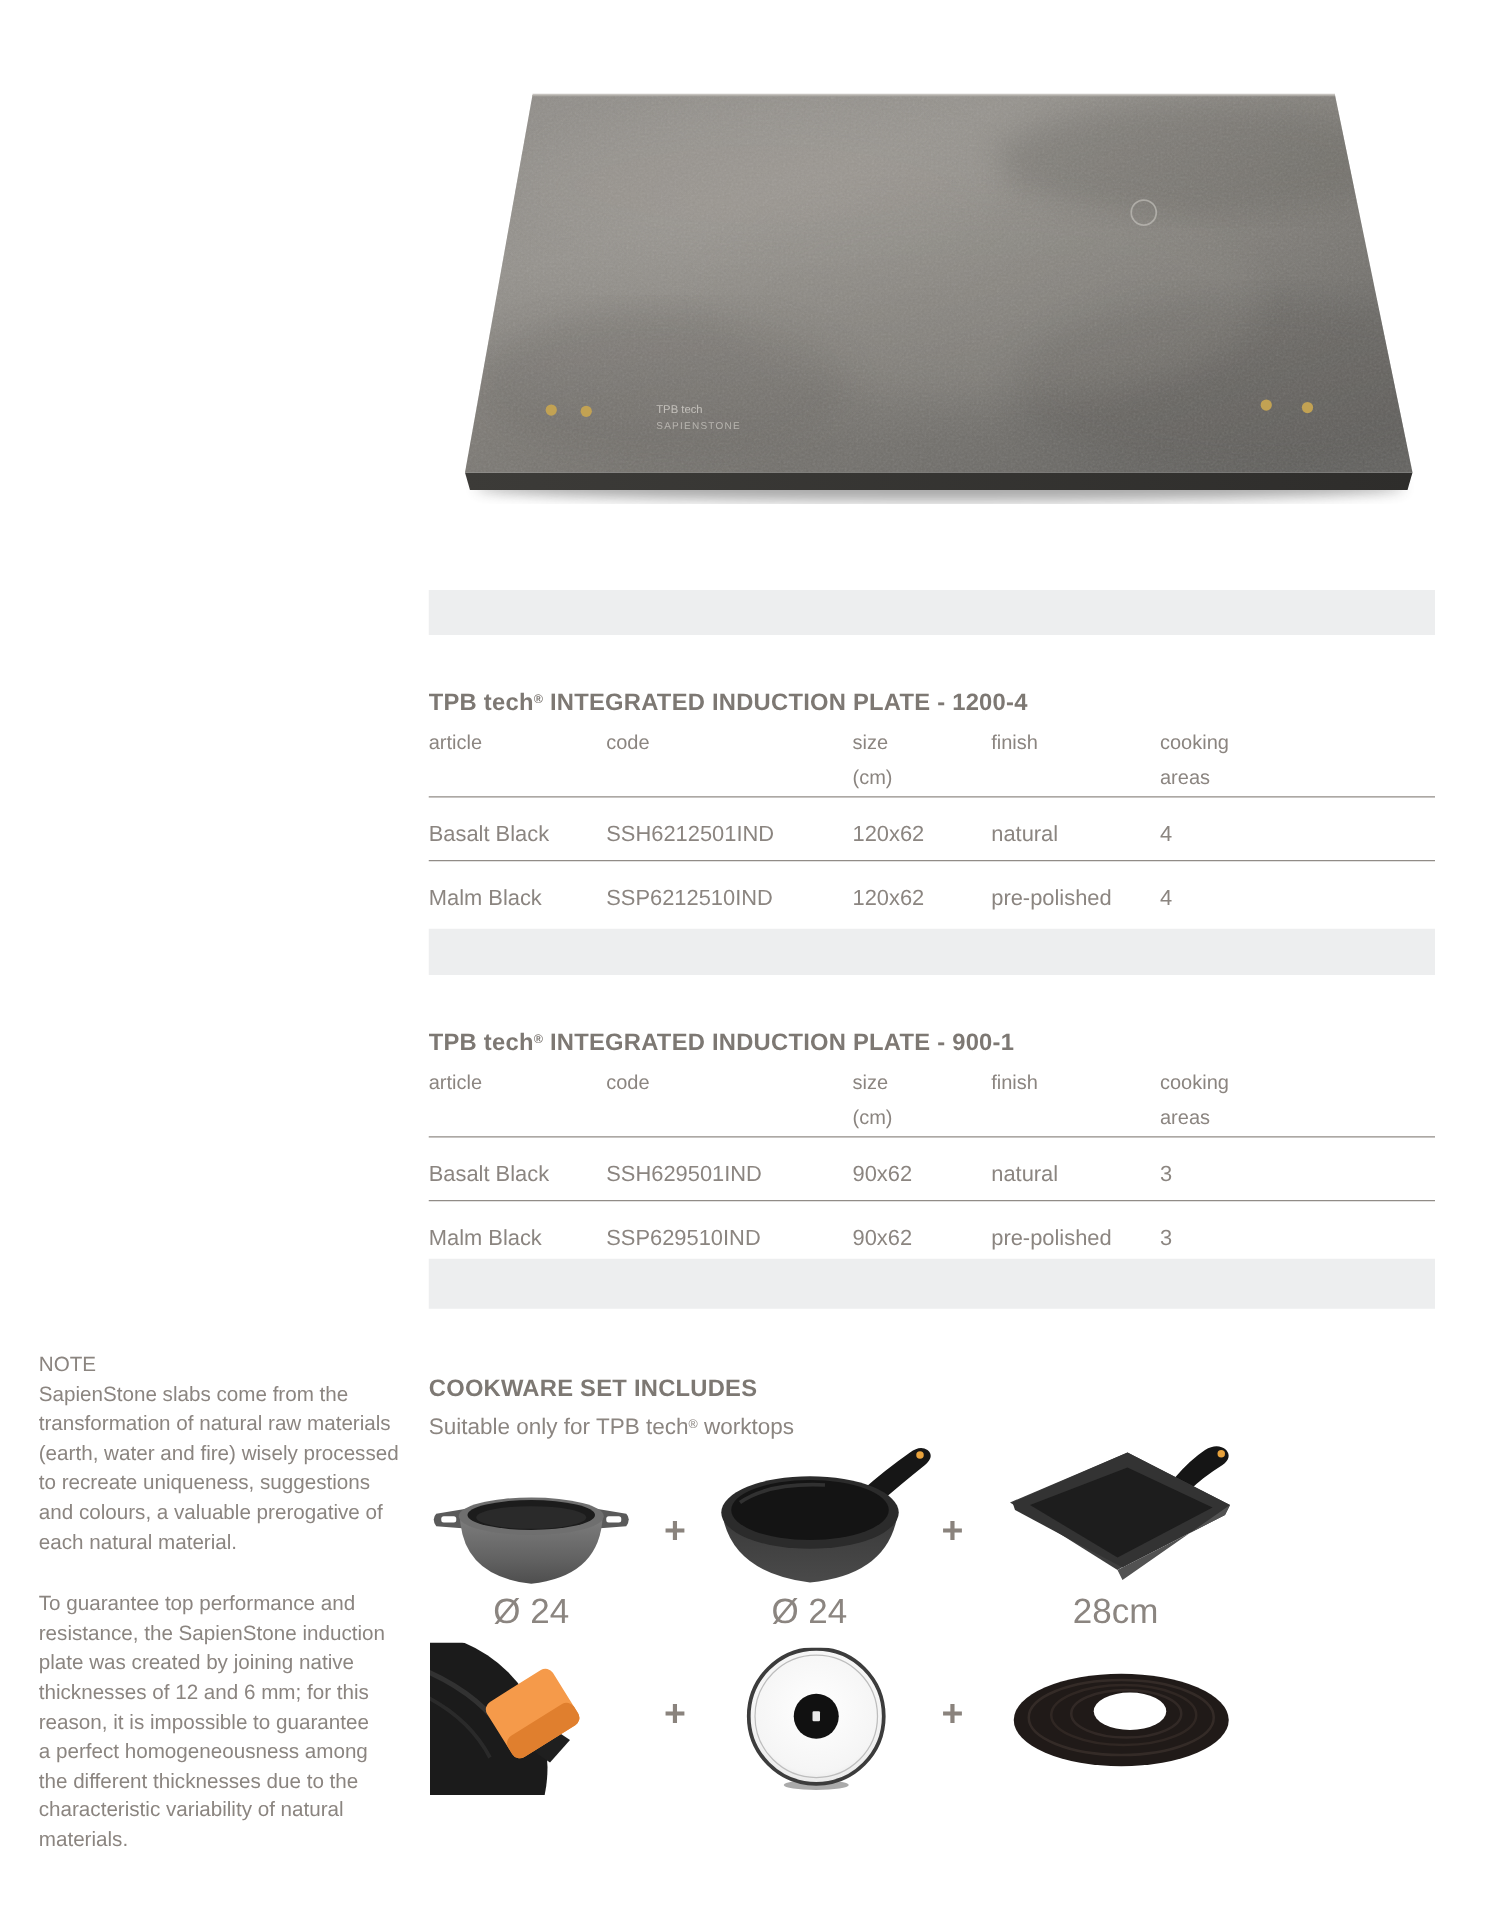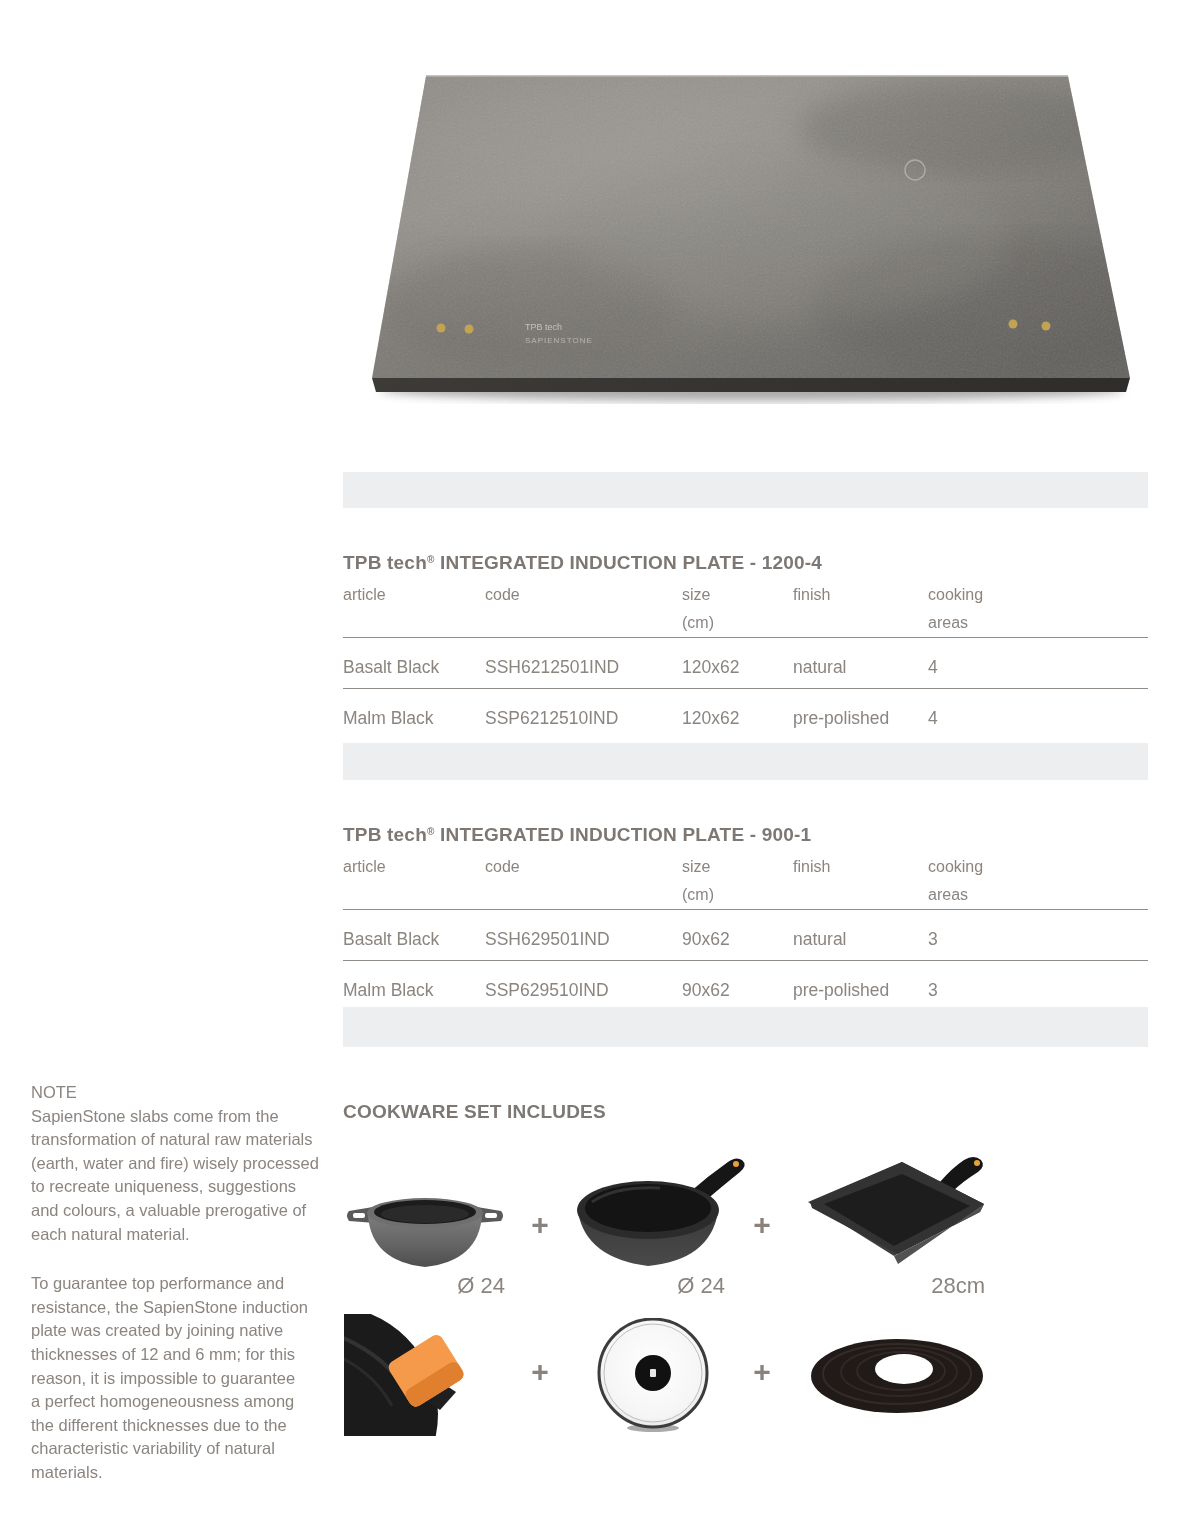--- a/index.html
+++ b/index.html
@@ -50,21 +50,21 @@
   
   #note{left:31px;top:1081px;width:288px;font-size:16.5px;line-height:23.6px;}
   #note .p{white-space:pre-line;margin:0;}
   #note .p2{margin-top:26px;}
 
   
   #cookhead{left:343px;top:1071px;width:700px;margin-top:30px;}
   #cookhead h3{margin:0;font-size:19px;font-weight:bold;color:#7d7873;letter-spacing:.2px;}
   #cookhead .sub{margin-top:8px;font-size:18px;color:#8b8580;}
   #cookhead sup{font-size:10px;vertical-align:5px;}
-  .cw-label{font-size:22px;color:#8b8580;text-align:right;}
+  .cw-label{font-size:28px;color:#8b8580;text-align:center;}
   #lbl-pot{left:345px;top:1273px;width:160px;}
   #lbl-pan{left:570px;top:1273px;width:155px;}
   #lbl-grill{left:800px;top:1273px;width:185px;}
   .plus{width:40px;text-align:center;font-size:30px;font-weight:bold;color:#8a837d;line-height:40px;}
   #plus1{left:520px;top:1205px;}
   #plus2{left:742px;top:1205px;}
   #plus3{left:520px;top:1352px;}
   #plus4{left:742px;top:1352px;}
   .cwfig{overflow:hidden;}
   #fig-pot{left:345px;top:1185px;width:160px;height:90px;}
@@ -232,20 +232,21 @@
 thicknesses of 12 and 6 mm; for this
 reason, it is impossible to guarantee
 a perfect homogeneousness among
 the different thicknesses due to the
 characteristic variability of natural
 materials.</p>
   </aside>
 
   <div id="cookhead" class="abs">
     <h3>COOKWARE SET INCLUDES</h3>
+    <div class="sub"><span>Suitable only for TPB tech</span><sup>®</sup><span> worktops</span></div>
   </div>
 
   <div id="fig-pot" class="abs cwfig">
     <svg width="160" height="90" viewBox="0 0 160 90">
       <defs>
         <linearGradient id="potg" x1="0" y1="0" x2="0" y2="1">
           <stop offset="0" stop-color="#7c7c7c"></stop>
             <stop offset="0.6" stop-color="#636363"></stop>
             <stop offset="1" stop-color="#4e4e4e"></stop>
         </linearGradient>

